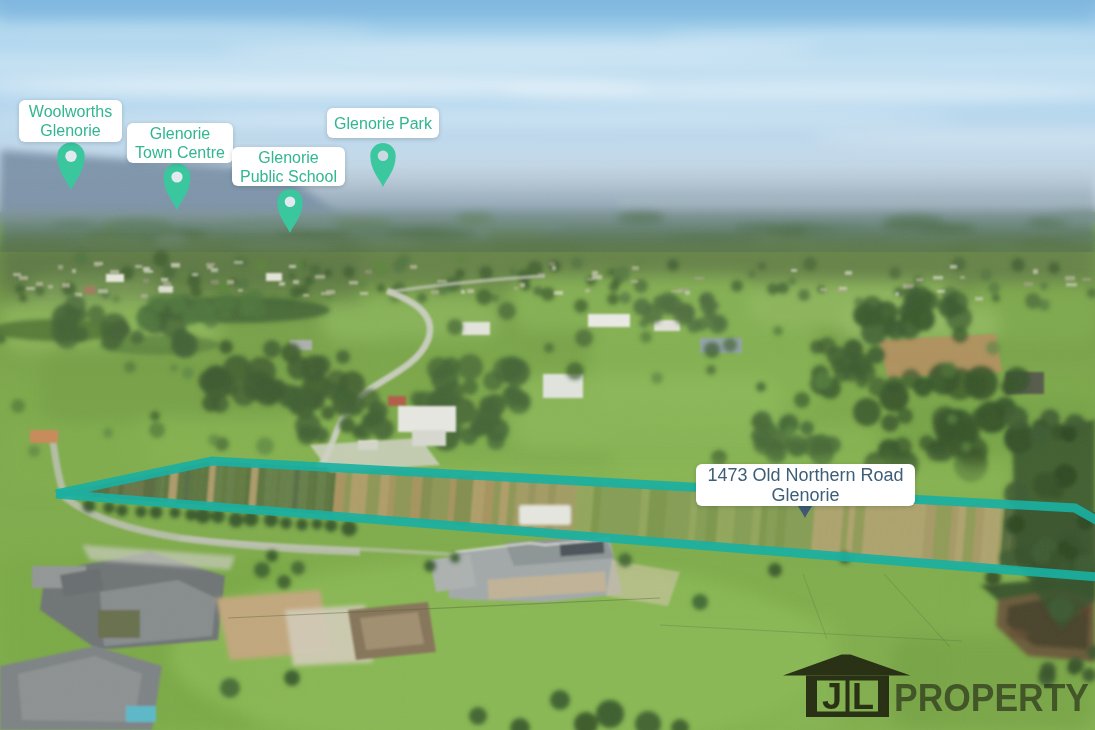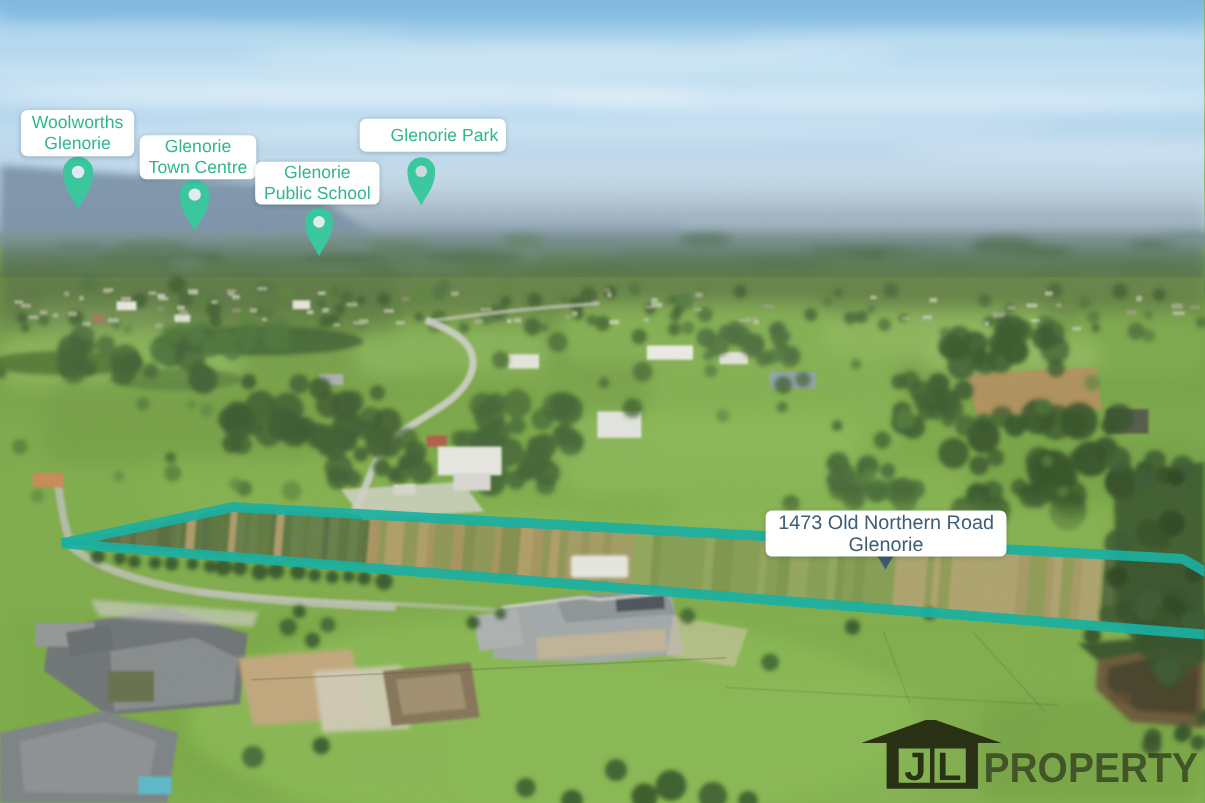--- a/index.html
+++ b/index.html
@@ -989,15 +989,15 @@
 
 <text x="894" y="711" font-family="Liberation Sans, sans-serif" font-size="38" font-weight="bold" fill="#1c2012" opacity="0.6" textLength="195" lengthAdjust="spacingAndGlyphs">PROPERTY</text>
 </svg>
 
 <div class="lbl" style="left:19px;top:100px;width:103px;height:42px;">Woolworths<br>Glenorie</div>
 
 <div class="lbl" style="left:127px;top:123px;width:106px;height:40px;">Glenorie<br>Town Centre</div>
 
 <div class="lbl" style="left:232px;top:147px;width:113px;height:39px;">Glenorie<br>Public School</div>
 
-<div class="lbl" style="left:327px;top:108px;width:112px;height:30px;padding-left:21px;">Glenorie Park</div>
+<div class="lbl" style="left:327px;top:108px;width:112px;height:30px;">Glenorie Park</div>
 
 <div class="lbl addr" style="left:696px;top:430px;width:219px;height:42px;margin-top:34px;">1473 Old Northern Road<br>Glenorie</div>
 
 </body></html>

